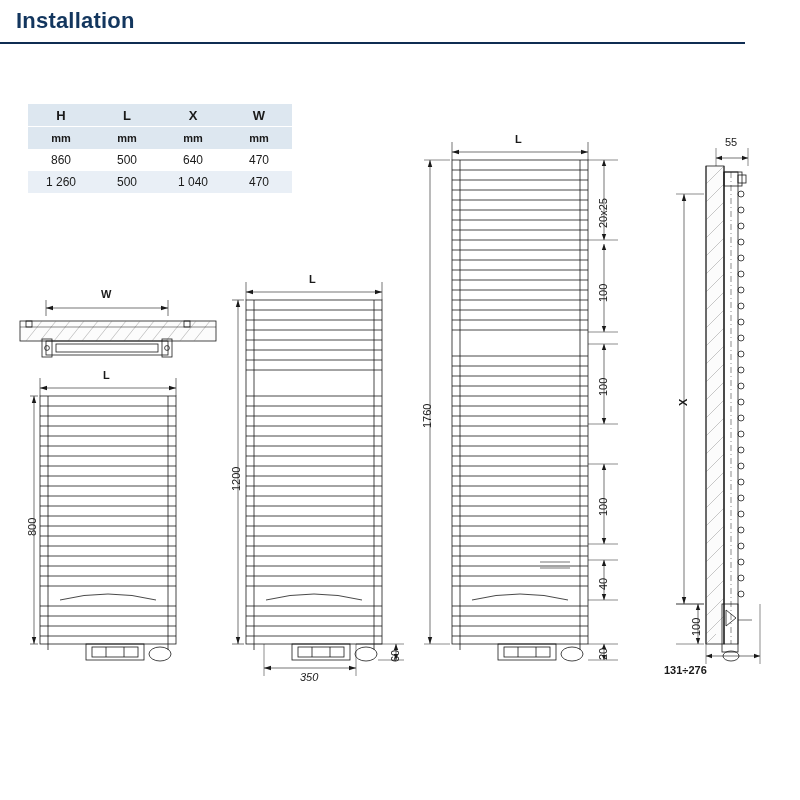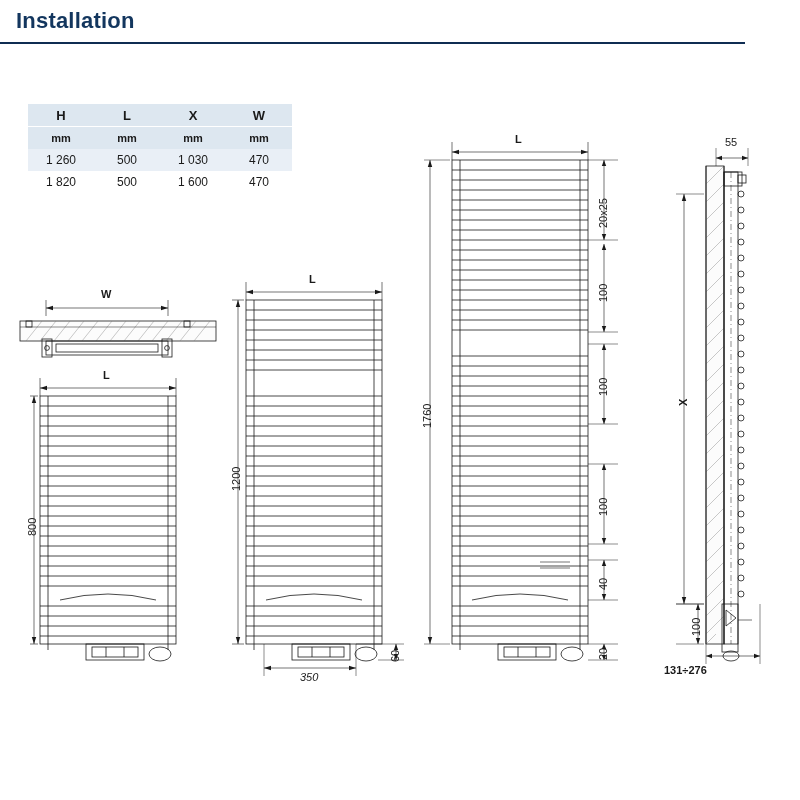--- a/index.html
+++ b/index.html
@@ -70,30 +70,30 @@
       <th>W</th>
     </tr>
     <tr class="hdr-units">
       <th>mm</th>
       <th>mm</th>
       <th>mm</th>
       <th>mm</th>
     </tr>
   </thead>
   <tbody>
+    <tr>
+      <td>860</td>
+      <td>500</td>
+      <td>640</td>
+      <td>470</td>
+    </tr>
     <tr class="alt">
       <td>1 260</td>
       <td>500</td>
-      <td>1 030</td>
-      <td>470</td>
-    </tr>
-    <tr>
-      <td>1 820</td>
-      <td>500</td>
-      <td>1 600</td>
+      <td>1 040</td>
       <td>470</td>
     </tr>
   </tbody>
 </table>
 
 <div id="drawing">
 <svg width="800" height="700" viewBox="0 0 800 700" xmlns="http://www.w3.org/2000/svg">
   <g stroke="#1a1a1a" fill="none" stroke-width="0.8">
 
     <g>

